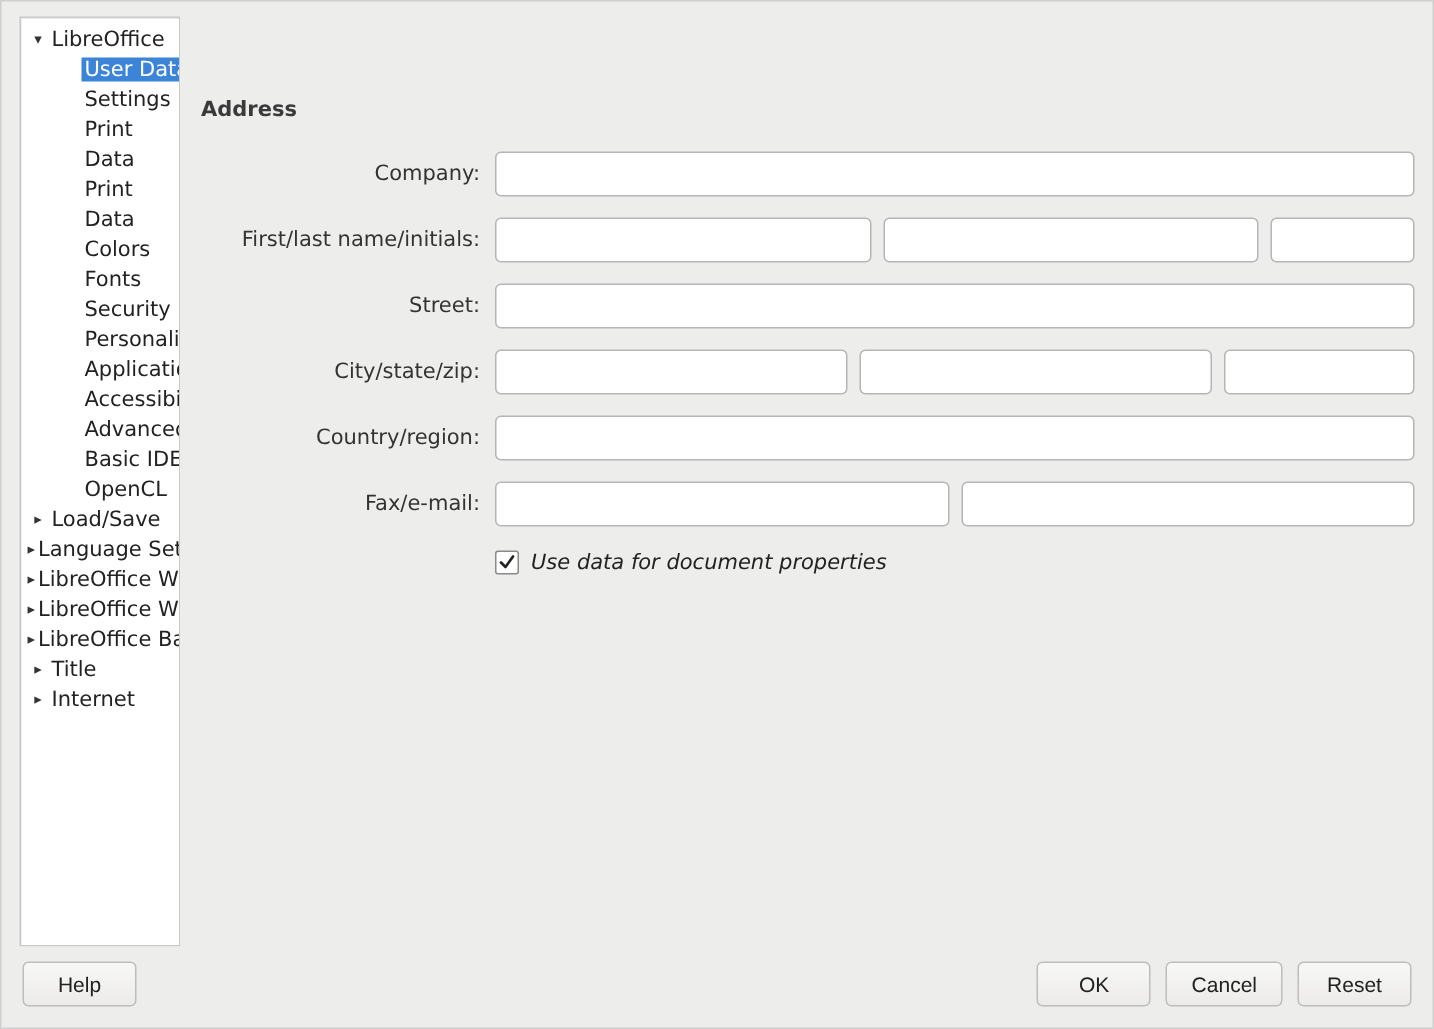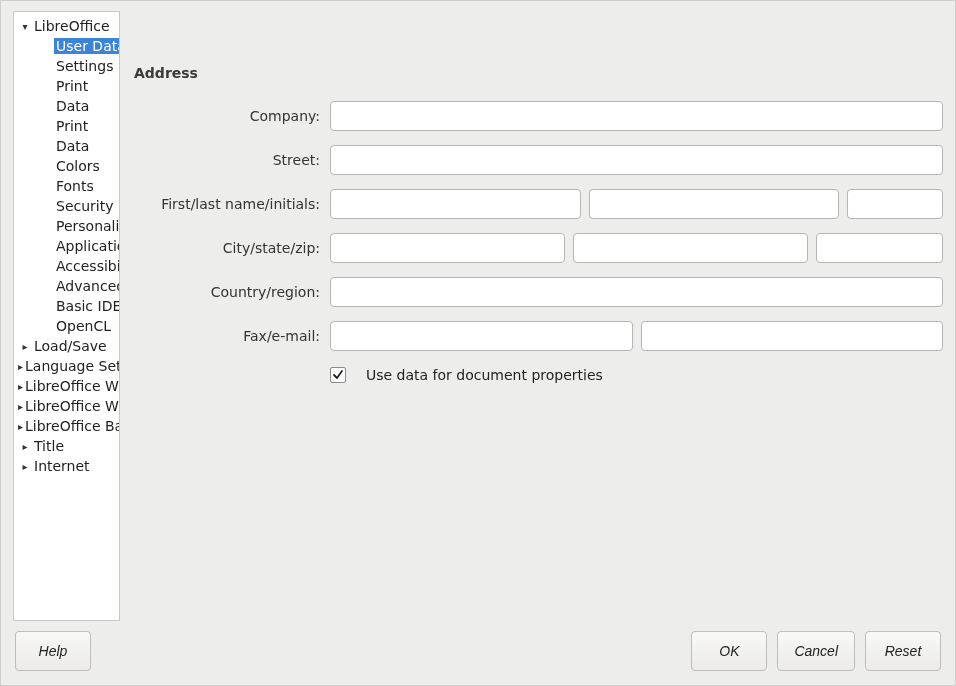--- a/index.html
+++ b/index.html
@@ -99,52 +99,52 @@
     font-size: 14px;
     min-width: 0;
   }
   .field.full { flex: 1; }
   .field.half { flex: 1; }
   .field.big { flex: 6; }
   .field.small { flex: 2; }
   .checkbox-row {
     display: flex;
     align-items: center;
-    gap: 20px;
+    gap: 8px;
     margin-left: 198px;
     margin-top: 2px;
+    font-style: italic;
   }
   .chk {
     width: 16px; height: 16px;
     border: 1px solid #8a8a8a;
     border-radius: 2px;
     background: #fff;
     display: inline-flex;
     align-items: center;
     justify-content: center;
   }
   .chk svg { width: 12px; height: 12px; }
   .button-bar {
     display: flex;
     align-items: center;
     padding: 10px 14px 14px 14px;
     gap: 10px;
   }
   .button-bar .spacer { flex: 1; }
   button.btn {
     min-width: 76px;
-    height: 40px;
+    height: 30px;
     padding: 0 16px;
     background: linear-gradient(#f8f8f7, #ecebea);
     border: 1px solid #bdbdbd;
     border-radius: 4px;
     font-size: 14px;
     color: #222;
     cursor: pointer;
-    font-style: italic;
   }
 </style>
 </head>
 <body>
 
 <div class="window">
   <div class="main-area">
 
     <div class="tree-panel">
       <div class="tree-item level1">
@@ -234,32 +234,32 @@
       <div class="form">
 
         <div class="form-row">
           <div class="form-label">Company:</div>
           <div class="field-group">
             <input type="text" class="field full" value="" style="">
           </div>
         </div>
 
         <div class="form-row">
-          <div class="form-label">Street:</div>
-          <div class="field-group">
-            <input type="text" class="field full" value="" style="">
-          </div>
-        </div>
-
-        <div class="form-row">
           <div class="form-label">First/last name/initials:</div>
           <div class="field-group">
             <input type="text" class="field big" value="" style="">
             <input type="text" class="field big" value="" style="">
             <input type="text" class="field small" value="" style="">
+          </div>
+        </div>
+
+        <div class="form-row">
+          <div class="form-label">Street:</div>
+          <div class="field-group">
+            <input type="text" class="field full" value="" style="">
           </div>
         </div>
 
         <div class="form-row">
           <div class="form-label">City/state/zip:</div>
           <div class="field-group">
             <input type="text" class="field big" value="" style="">
             <input type="text" class="field big" value="" style="">
             <input type="text" class="field small" style="flex: 3 1 0%;" value="">
           </div>

